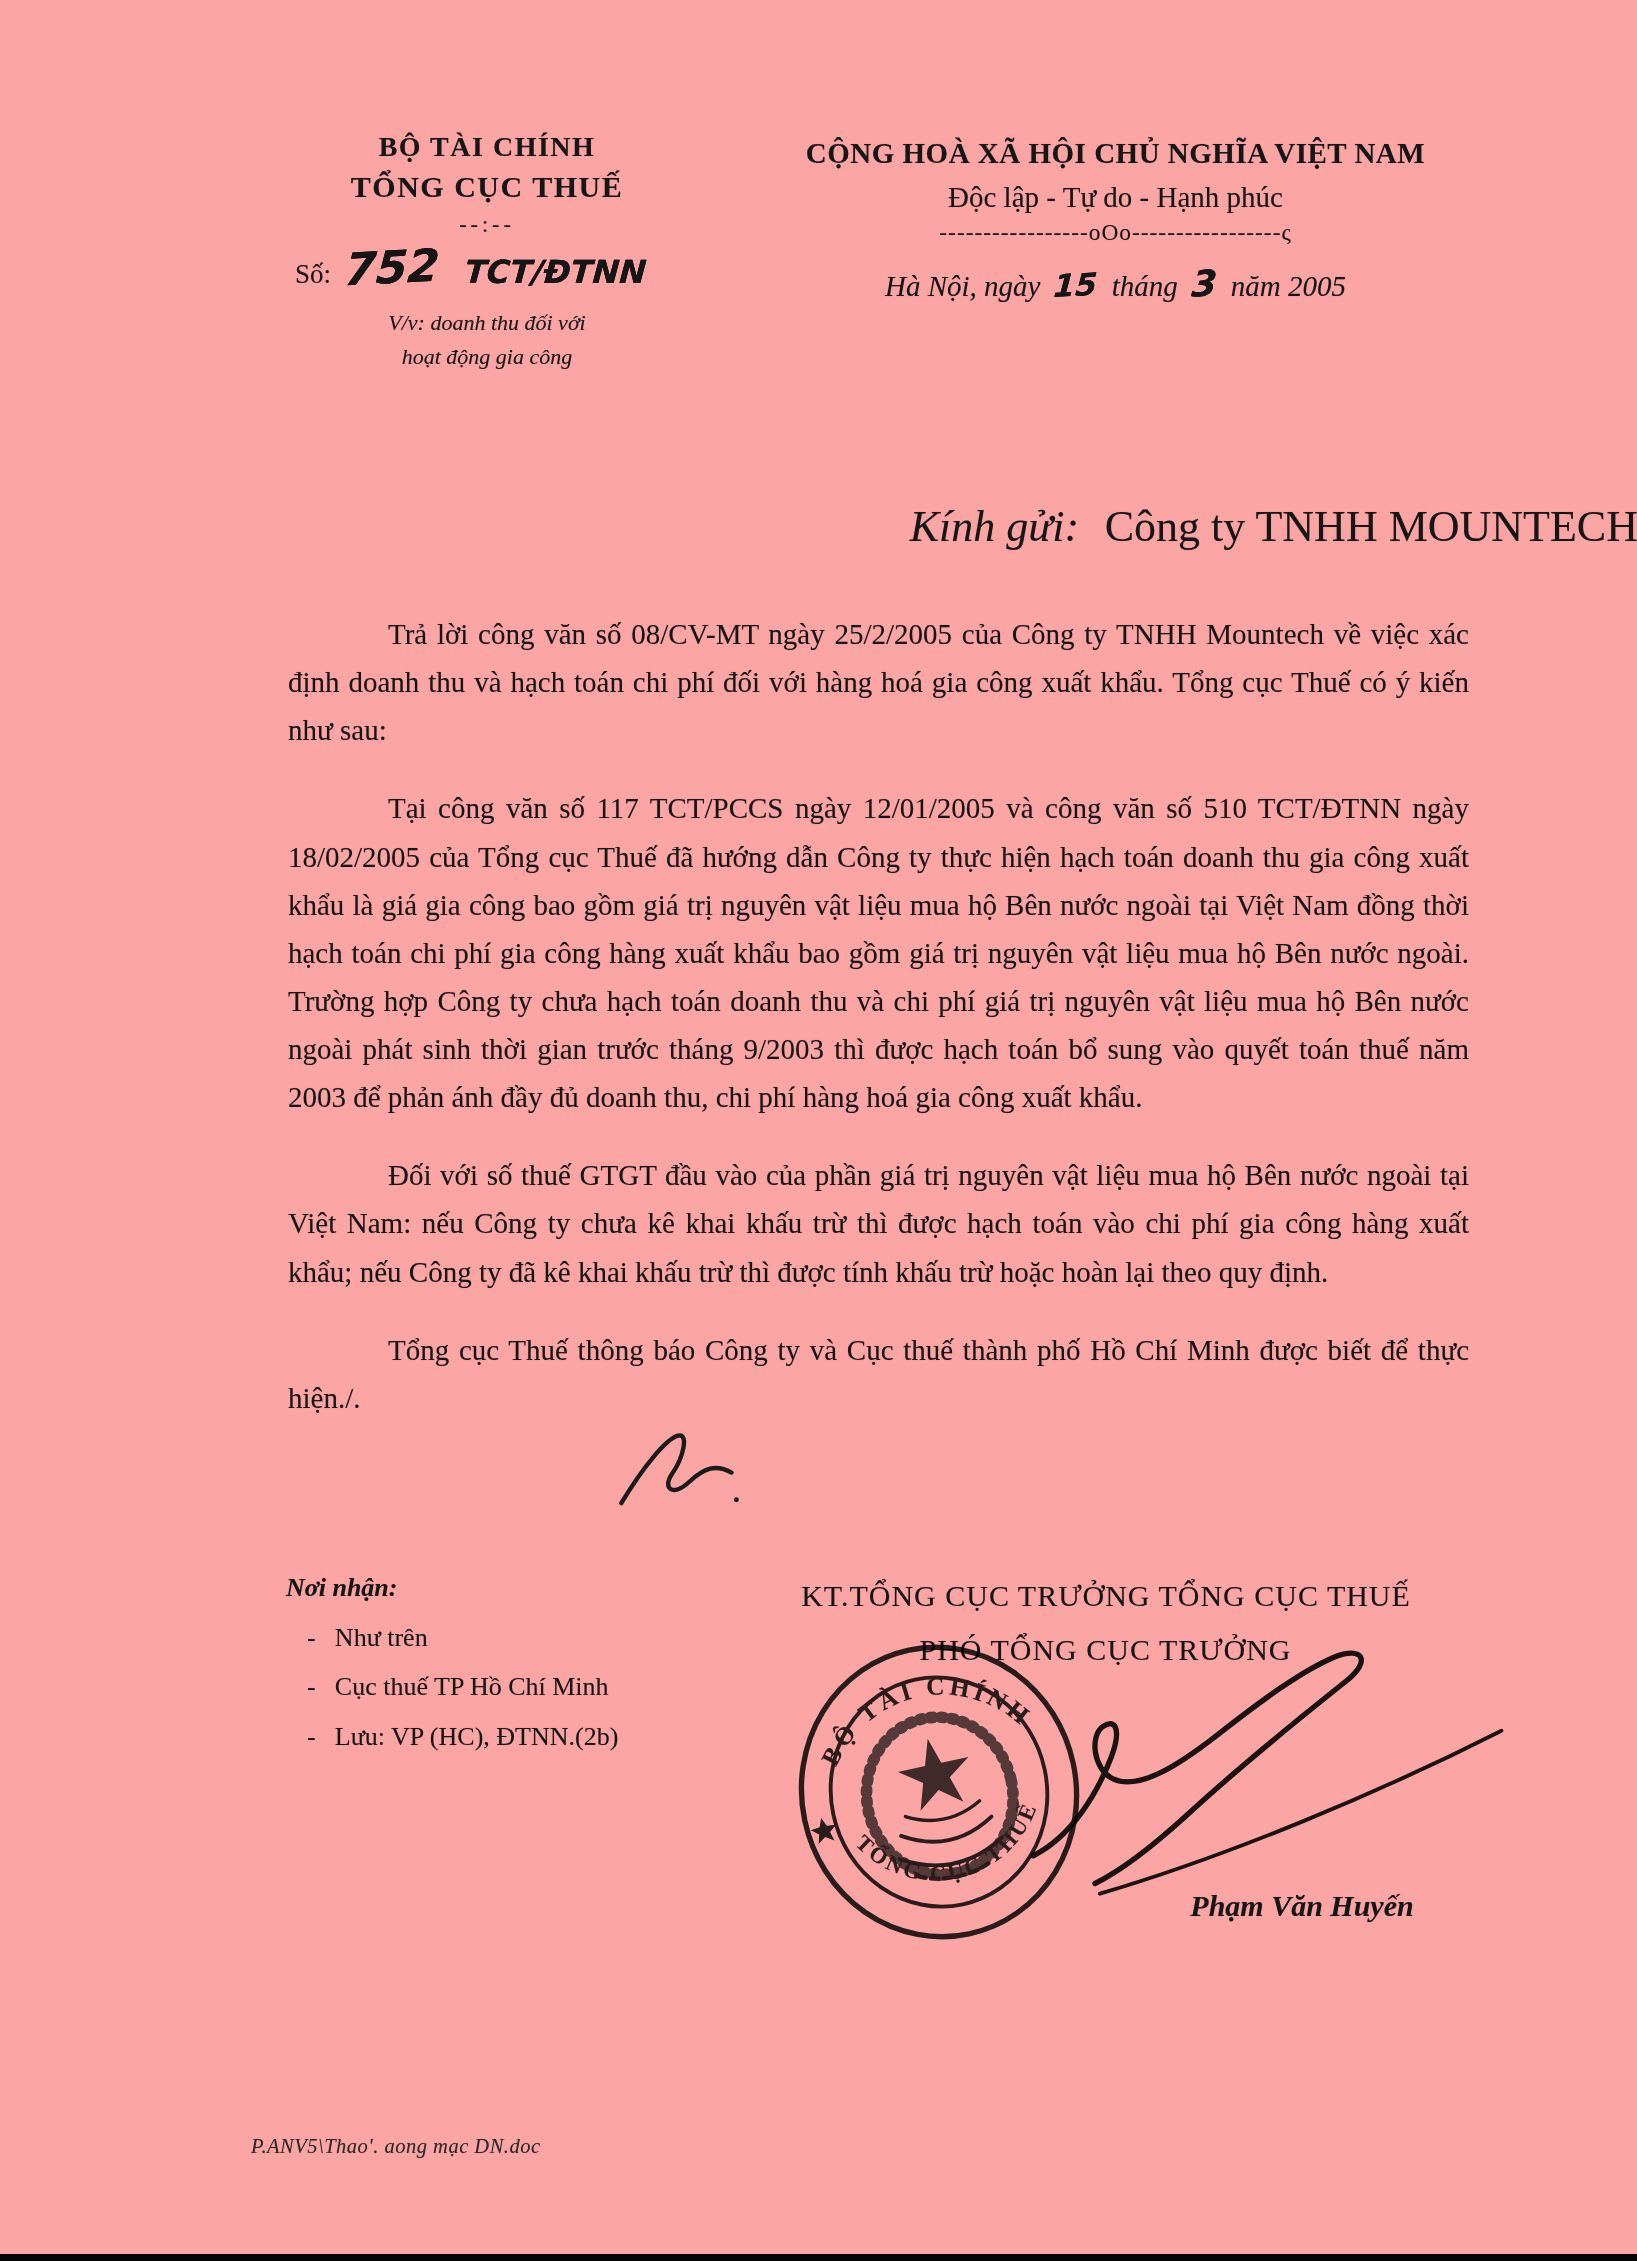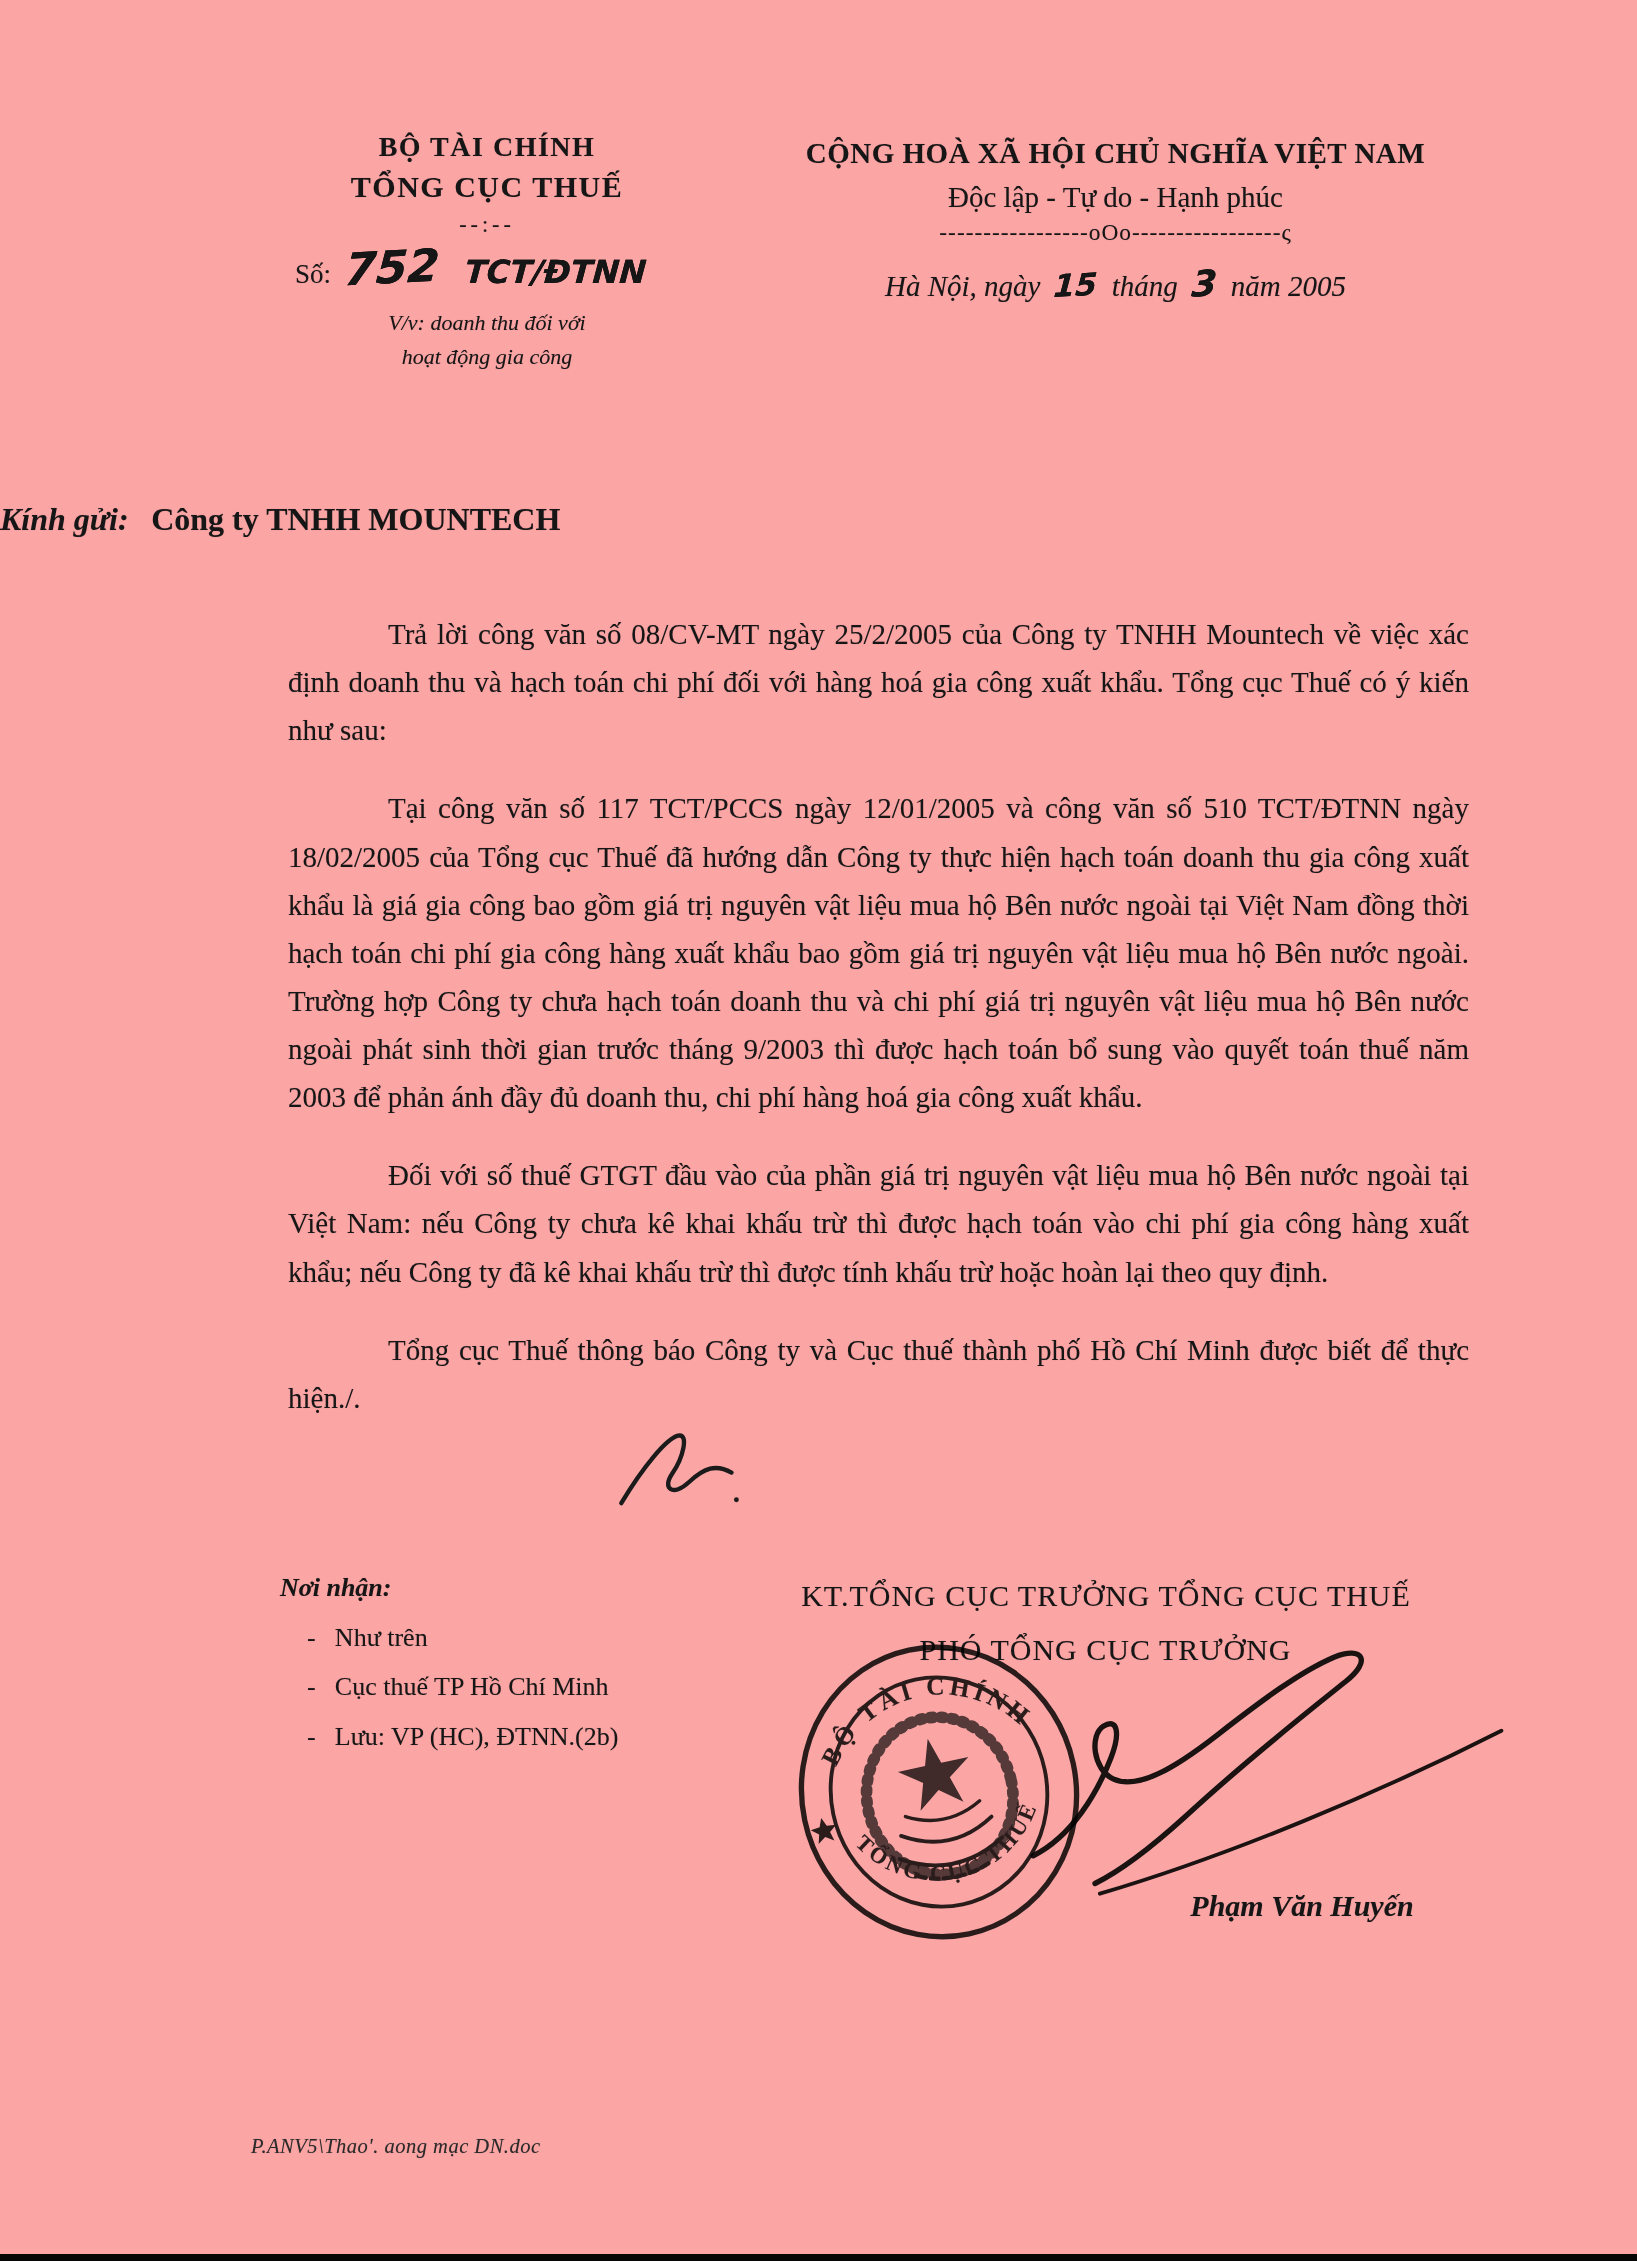--- a/index.html
+++ b/index.html
@@ -29,32 +29,32 @@
   
   .national { position:absolute; left:711px; top:137px; width:809px; text-align:center; }
   .national-country { font-size:29px; font-weight:700; letter-spacing:0.5px; white-space:nowrap; }
   .national-motto   { font-size:29px; margin-top:10.7px; }
   .national-divider { font-size:23.4px; letter-spacing:1px; margin-top:4.9px; }
   .dateline { font-style:italic; font-size:29px; margin-top:17.5px; }
   .date-day   { font-size:31px; margin:0 6.8px; }
   .date-month { font-size:36px; margin:0 6.8px; }
 
   
-  .salutation { position:absolute; left:0; top:501px; width:100%; text-align:left;
-                font-size:32px; font-weight:700; }
+  .salutation { position:absolute; left:0; top:501px; width:100%; text-align:right;
+                font-size:44px; font-weight:400; }
   .salutation-label { font-style:italic; margin-right:14.6px; }
 
   
   .letter-body { position:absolute; left:280px; top:610px; width:1189px;
                  font-size:29px; line-height:1.66; text-align:justify; }
   .letter-body p { margin:0 0 30px 8px; text-indent:100px; }
 
   
   .recipients { position:absolute; left:280px; top:1573px; font-size:26px; }
-  .recipients-label { font-weight:700; font-style:italic; }
+  .recipients-label { font-weight:700; font-style:italic;margin-left:6px; }
   .recipient-item { margin-top:19.5px; padding-left:27px; }
   .recipient-item::before { content:"-  "; margin-right:12.7px; }
 
   .sign-title1 { position:absolute; left:726px; top:1579px; width:760px; text-align:center;
                  font-size:30px; letter-spacing:1px; white-space:nowrap; }
   .sign-title2 { position:absolute; left:745px; top:1633px; width:721px; text-align:center;
                  font-size:30px; letter-spacing:1px; }
   .signer-name { position:absolute; left:1102px; top:1889px; width:400px; text-align:center;
                  font-size:30px; font-weight:700; font-style:italic; }
 

